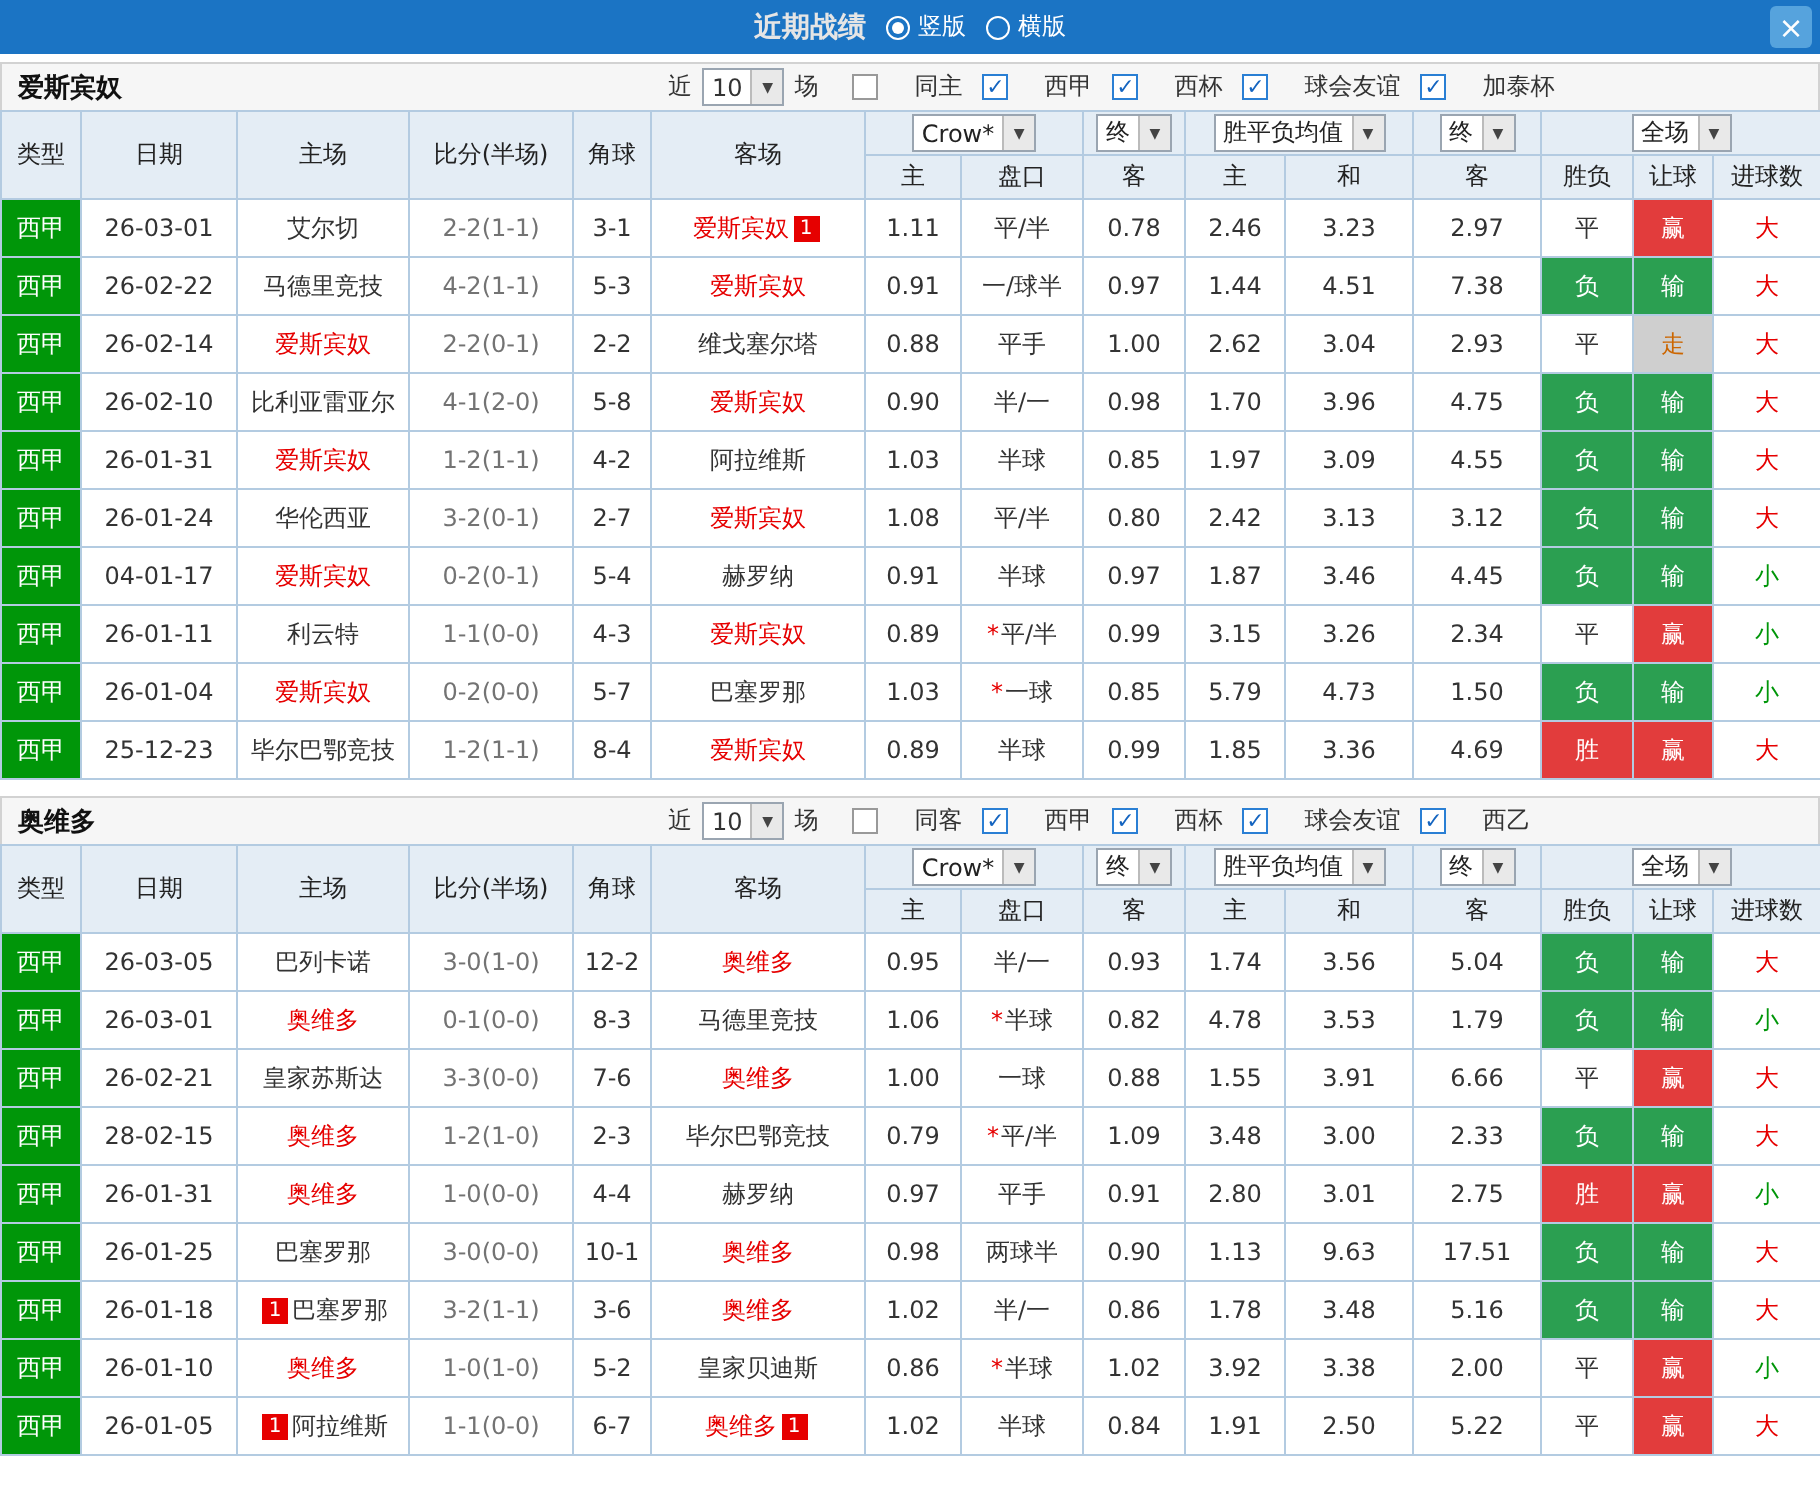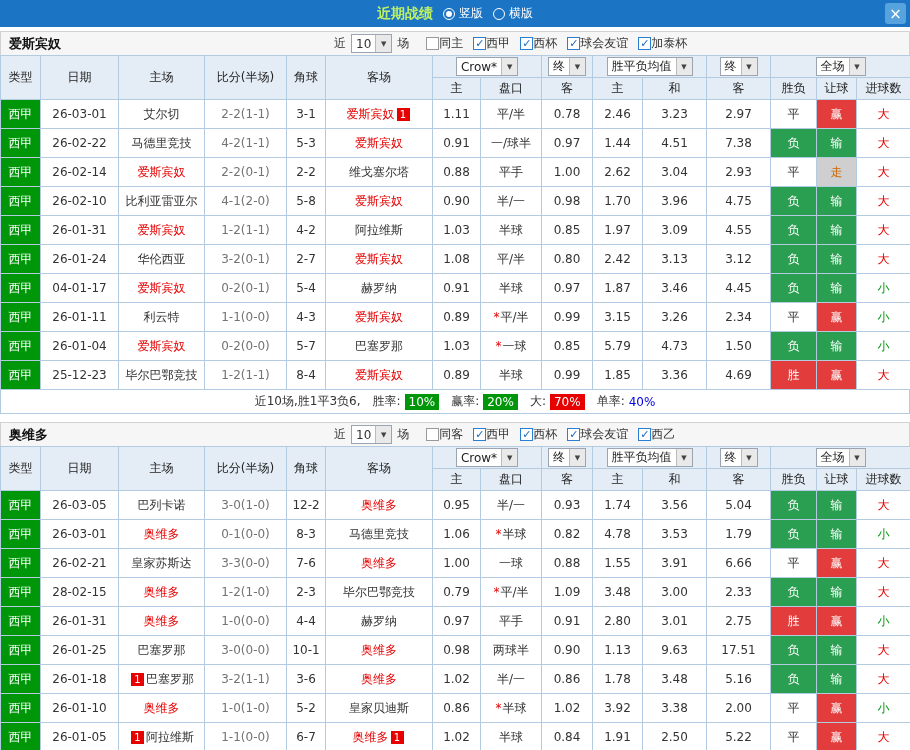--- a/index.html
+++ b/index.html
@@ -1,37 +1,37 @@
 <!DOCTYPE html>
 <html><head>
 <meta charset="utf-8">
 <style>
   html,body{margin:0;padding:0;width:910px;height:750px;overflow:hidden;background:#fff;
     font-family:"DejaVu Sans","Liberation Sans",sans-serif;font-size:12px;color:#333;}
   
   .titlebar{height:27px;background:#1b74c4;display:flex;align-items:center;justify-content:center;
     position:relative;color:#fff;gap:10px;}
-  .tb-title{color:#bef264;font-weight:bold;font-size:14px;}
+  .tb-title{color:#e5e5e5;font-weight:bold;font-size:14px;}
   .radio-opt{display:inline-flex;align-items:center;gap:4px;cursor:pointer;justify-content:flex-end;}
   .rdo{width:12px;height:12px;border:1px solid #fff;border-radius:50%;position:relative;display:inline-block;box-sizing:border-box;}
   .rdo.on::after{content:"";position:absolute;left:2px;top:2px;right:2px;bottom:2px;background:#fff;border-radius:50%;}
   .close-btn{position:absolute;right:4px;top:3px;width:21px;height:21px;background:#56a3dd;color:#fff;
     display:flex;align-items:center;justify-content:center;border-radius:3px;font-size:15px;cursor:pointer;}
   .gap{height:4px;}
   .gap2{height:8px;}
   
   .sec-head{display:flex;align-items:center;height:24px;background:#f6f6f6;border:1px solid #d2d2d2;border-bottom:0;box-sizing:border-box;}
   .team{font-weight:bold;font-size:13px;margin-left:8px;width:322px;color:#111;}
   .near,.games-lb{margin:0 3px;}
   .sel{display:inline-flex;align-items:center;height:19px;border:1px solid #9aa5b1;background:#fff;
     padding-left:4px;margin:0 2px;box-sizing:border-box;cursor:pointer;}
   .sel .arr{width:15px;height:100%;margin-left:4px;background:#e9e9e9;border-left:1px solid #bbb;
     font-size:7px;display:flex;align-items:center;justify-content:center;color:#444;}
   .cbs{display:inline-flex;align-items:center;gap:10px;margin-left:14px;}
-  .cb-item{display:inline-flex;align-items:center;gap:0;cursor:pointer;}
+  .cb-item{display:inline-flex;align-items:center;gap:18px;cursor:pointer;}
   .cb{width:13px;height:13px;border:1px solid #999;background:#fff;font-size:11px;line-height:12px;
     text-align:center;color:#1565c0;font-weight:bold;box-sizing:border-box;display:inline-block;}
   .cb.on{border-color:#2a7fd4;}
   
   table{border-collapse:collapse;table-layout:fixed;width:910px;}
   th,td{border:1px solid #b3cbe1;text-align:center;padding:0;overflow:hidden;white-space:nowrap;font-weight:normal;}
   thead th{background:#e4edf5;height:21px;color:#222;}
   tbody td{height:28px;background:#fff;}
   td.lg{background:#009609;color:#fff;}
   .score{color:#737373;}
@@ -337,31 +337,20 @@
           <td>0.99</td>
           <td>1.85</td>
           <td>3.36</td>
           <td>4.69</td>
           <td class="rw">胜</td>
           <td class="rw">赢</td>
           <td class="gb">大</td>
         </tr>
       </tbody>
   </table>
-  <div class="summary" id="summary0">
-      <span>近10场,胜1平3负6,</span>
-      <span class="slabel">胜率:</span>
-      <span class="pct green">10%</span>
-      <span class="slabel">赢率:</span>
-      <span class="pct green">20%</span>
-      <span class="slabel">大:</span>
-      <span class="pct red">70%</span>
-      <span class="slabel">单率:</span>
-      <span class="pv-blue">40%</span>
-    </div>
 </div>
 <div class="gap2"></div>
 
 <div class="section">
   <div class="sec-head">
     <span class="team">奥维多</span>
     <span class="near">近</span>
     <span class="sel">
       <span>10</span>
       <span class="arr">▼</span>

